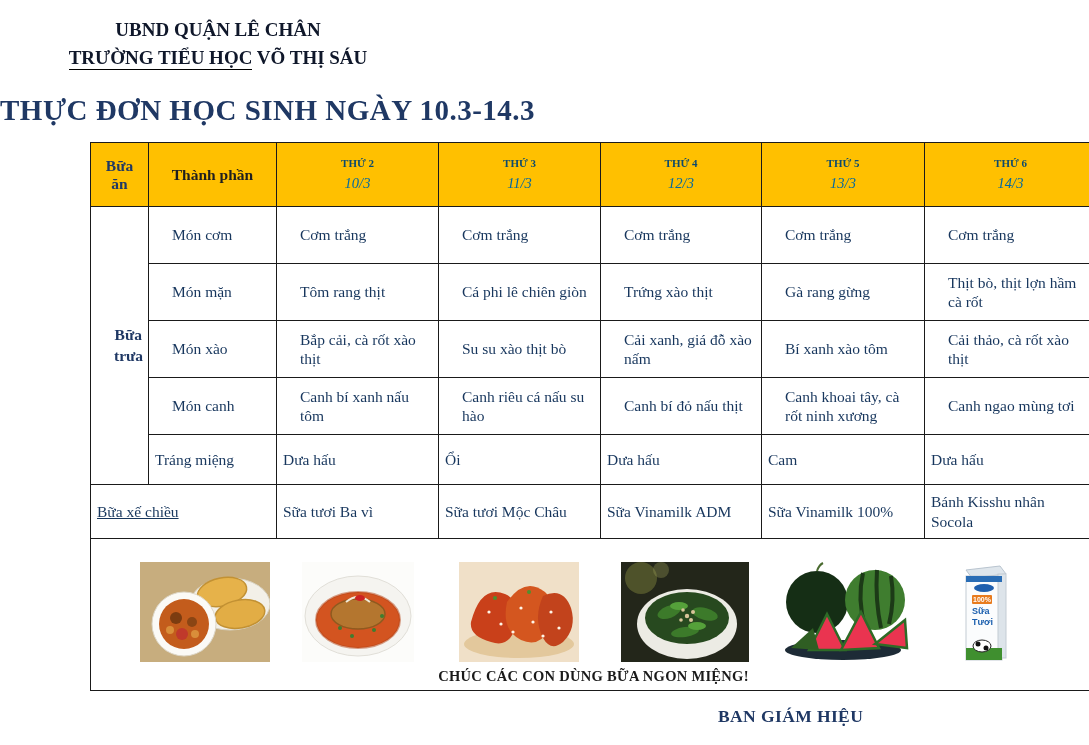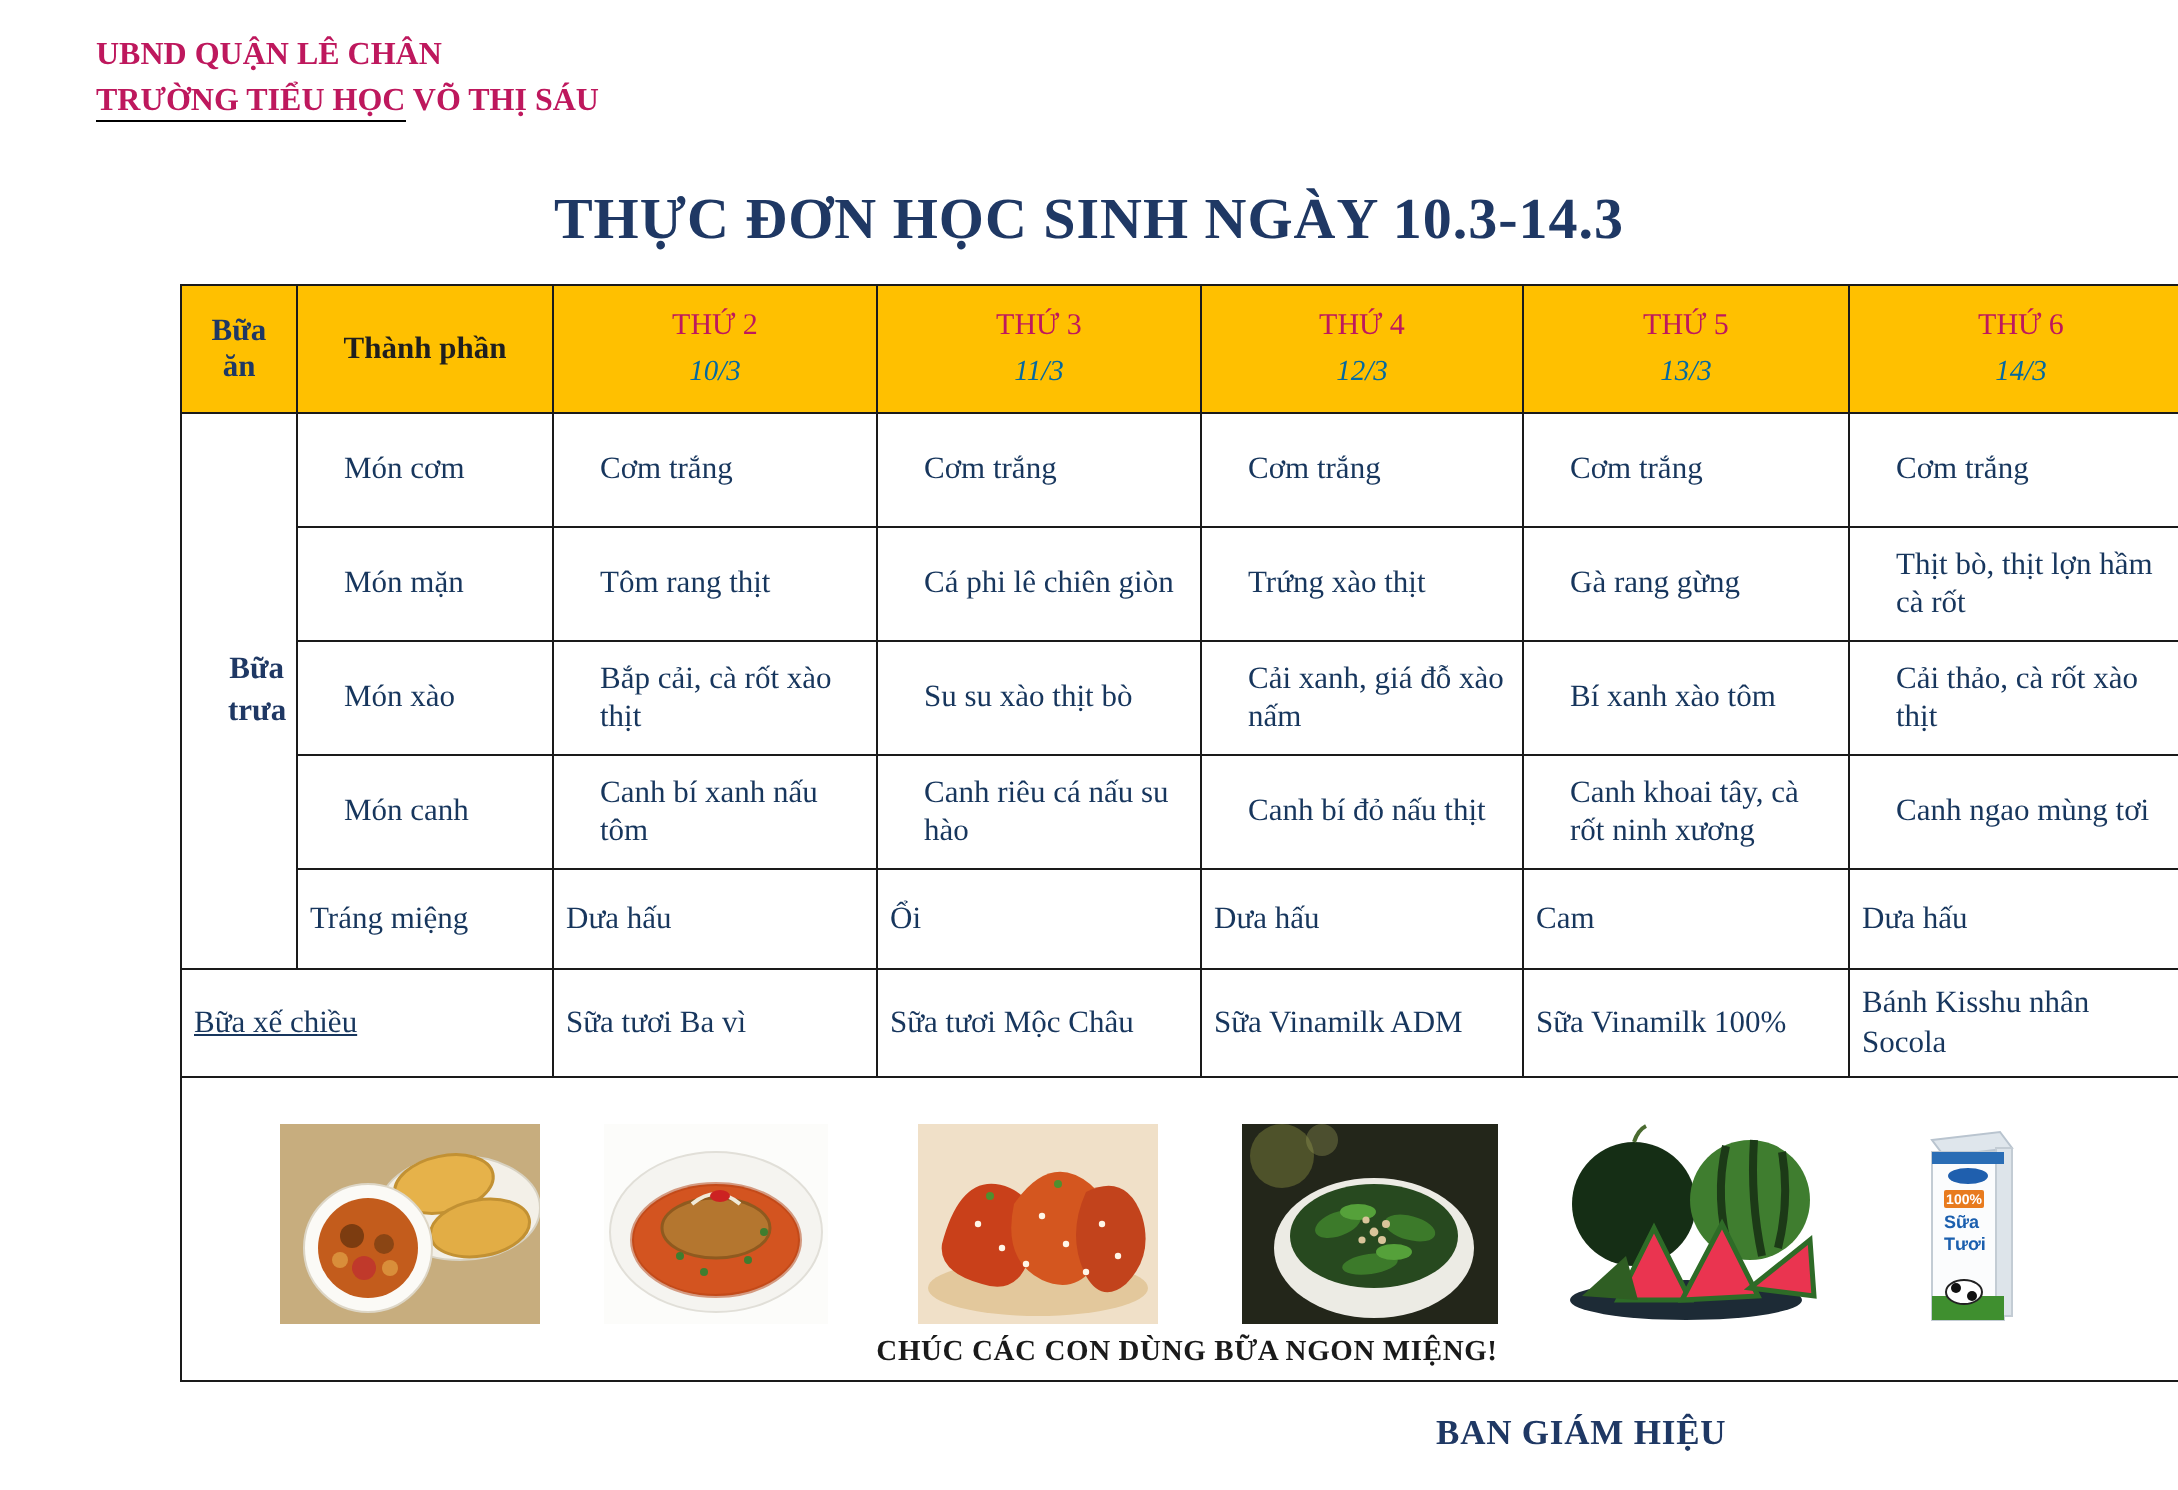--- a/index.html
+++ b/index.html
@@ -1,36 +1,36 @@
 <!DOCTYPE html>
 <html><head>
 <meta charset="utf-8">
 <style>
   * { margin:0; padding:0; box-sizing:border-box; }
   html,body { background:#fff; }
   body { font-family:"Liberation Serif", serif; color:#17365d; }
   .page { position:relative; width:1089px; height:745px; background:#fff; overflow:hidden; }
 
   
-  .letterhead { position:absolute; top:16px; left:48px; width:340px; 
-                color:#be185d; font-weight:bold; font-size:16px; line-height:1.45; }
+  .letterhead { position:absolute; top:16px; left:48px; width:340px; text-align:center;
+                color:#0f172a; font-weight:bold; font-size:19px; line-height:1.45; }
   .letterhead .u { border-bottom:1.6px solid #000; padding-bottom:1px; }
 
   
-  .doc-title { position:absolute; top:94px; left:0; width:100%; text-align:center;
+  .doc-title { position:absolute; top:94px; left:0; width:100%; 
                color:#1f3864; font-weight:bold; font-size:29px; letter-spacing:0.5px; }
 
   
   table.menu { position:absolute; top:142px; left:42px; width:1006px;
                border-collapse:collapse; table-layout:fixed;margin-left:48px; }
   table.menu, table.menu th, table.menu td { border:1.4px solid #1a1a1a; }
   table.menu th, table.menu td { padding:2px 6px; font-size:15.5px; vertical-align:middle; }
 
   tr.head th { background:#ffc000; height:64px; text-align:center; }
-  .day-name { font-weight:normal; color:#be185d; font-size:15px; }
+  .day-name { font-weight:bold; color:#0c4a6e; font-size:11px; }
   .day-date { font-style:italic; font-weight:normal; color:#0369a1; font-size:14.5px; margin-top:6px; }
   th.meal-head { color:#1f3864; font-weight:bold; font-size:15.5px; }
   th.comp-head { color:#1f1f1f; font-weight:bold; font-size:16px; }
 
   td.meal-label { text-align:right; font-weight:bold; color:#1f3864; font-size:16px; line-height:1.3; }
   td.comp { font-size:16px; padding-left:9px; }
   td.item { font-size:15.5px; padding-left:7px; line-height:1.25; }
 
   tr.lunch-row td { height:57px; }
   tr.lunch-row.dotted td { border-bottom:1px dotted #555;padding-left:23px; }

